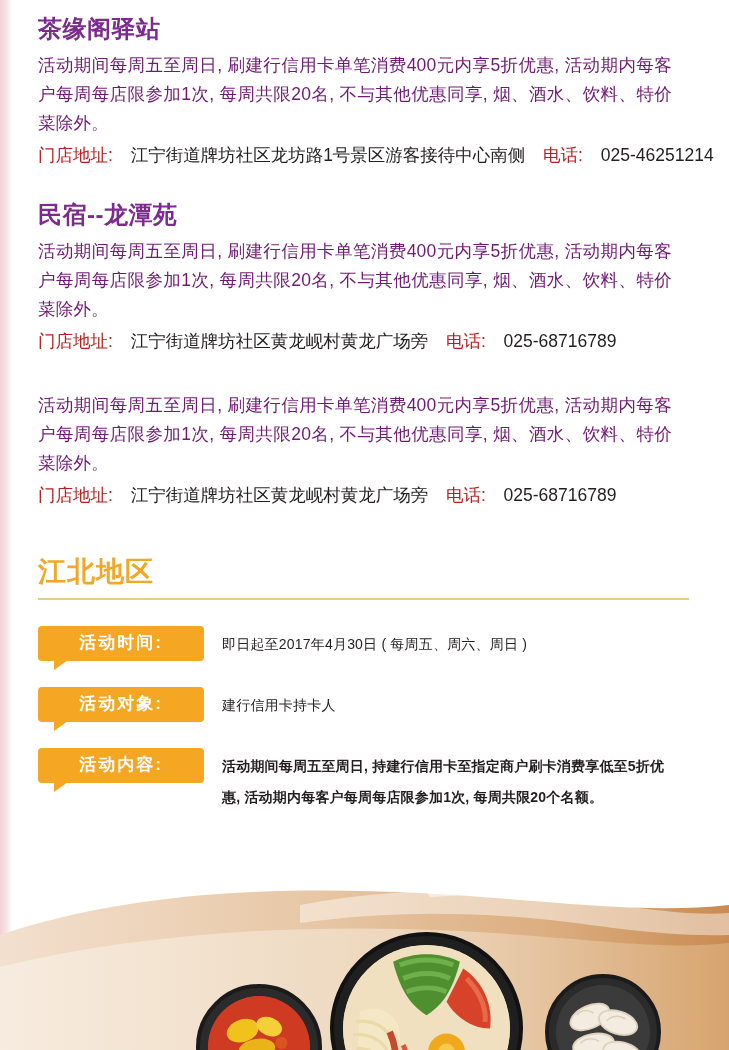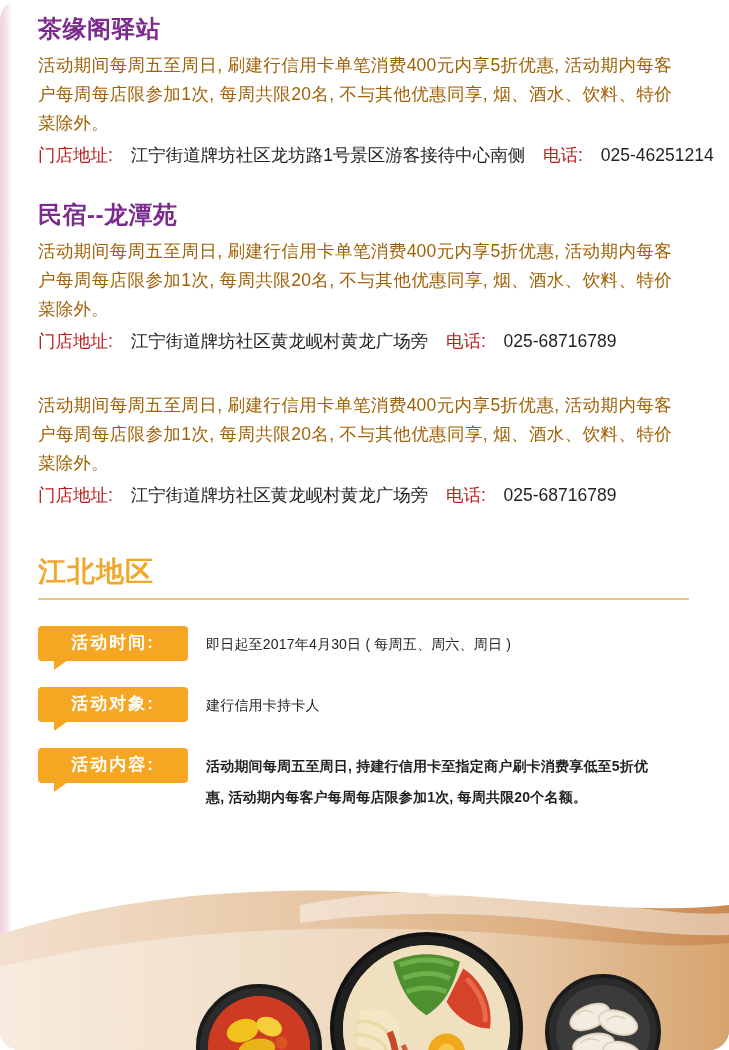--- a/index.html
+++ b/index.html
@@ -12,21 +12,20 @@
     background: #ffffff;
     font-family: "Liberation Sans", "DejaVu Sans", sans-serif;
     overflow: hidden;
     position: relative;
   }
   .page {
     position: relative;
     width: 729px;
     height: 1050px;
     overflow: hidden;
-    border-radius: 20px;
   }
   
   .edge-band {
     position: absolute;
     left: 0;
     top: 0;
     width: 12px;
     height: 1050px;
     background: linear-gradient(to right, #efd3d8 0%, #f6e4e7 55%, #ffffff 100%);
   }
@@ -42,21 +41,21 @@
   .merchant-title {
     color: #7c2a8f;
     font-size: 24px;
     font-weight: bold;
     letter-spacing: 0.5px;
     margin: 0;
     padding: 0;
     line-height: 30px;
   }
   .merchant-desc {
-    color: #a16207;
+    color: #701a75;
     font-size: 17.5px;
     line-height: 29px;
     margin: 7px 17px 0 0;
     letter-spacing: 0.2px;
     text-align: justify;
   }
   .merchant-meta {
     font-size: 17.5px;
     line-height: 30px;
     margin-top: 2px;
@@ -102,21 +101,21 @@
     padding: 0 40px 0 38px;
   }
   .info-row {
     display: flex;
     align-items: flex-start;
     margin-bottom: 26px;
   }
   .tag {
     position: relative;
     flex: 0 0 auto;
-    width: 150px;
+    width: 166px;
     background: #f5a623;
     color: #ffffff;
     font-size: 17px;
     font-weight: bold;
     letter-spacing: 2px;
     text-align: center;
     padding: 6px 0 7px 0;
     border-radius: 4px;
     margin-right: 18px;
     line-height: 22px;

